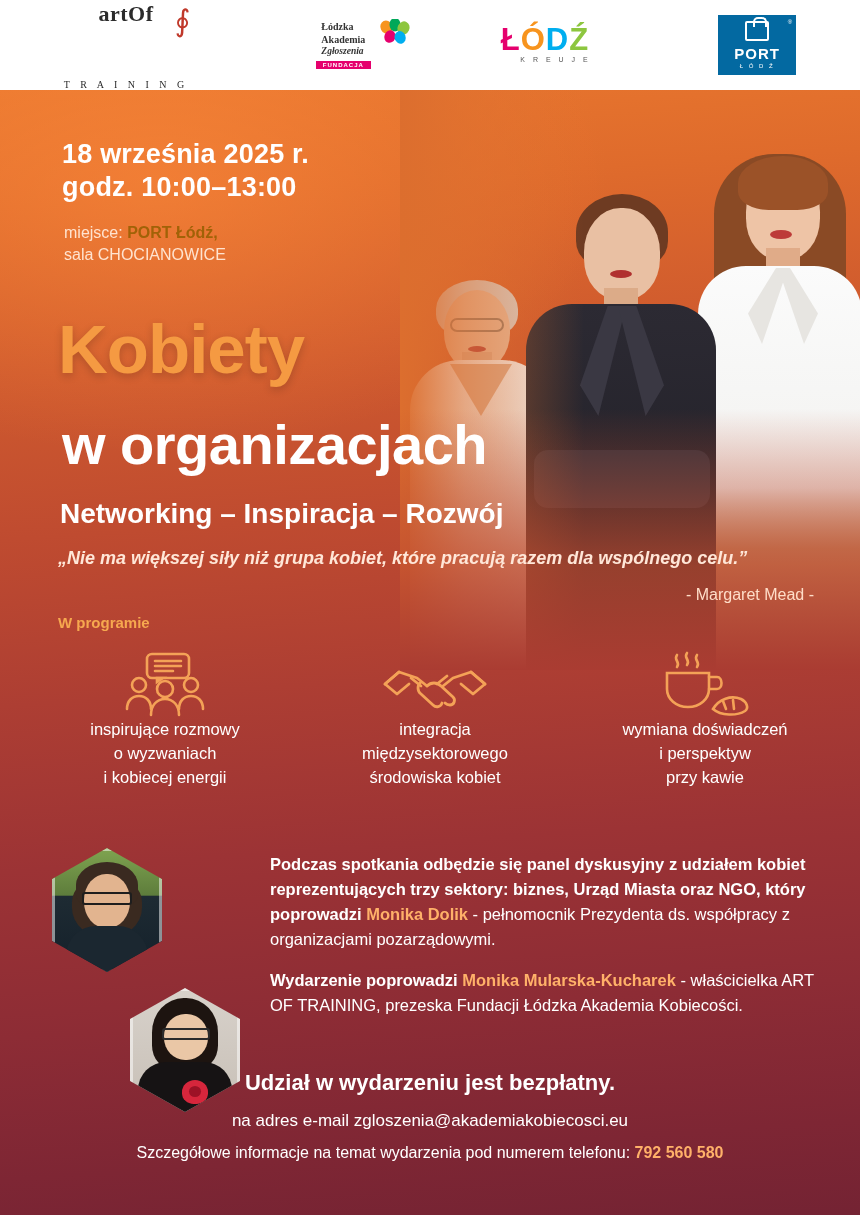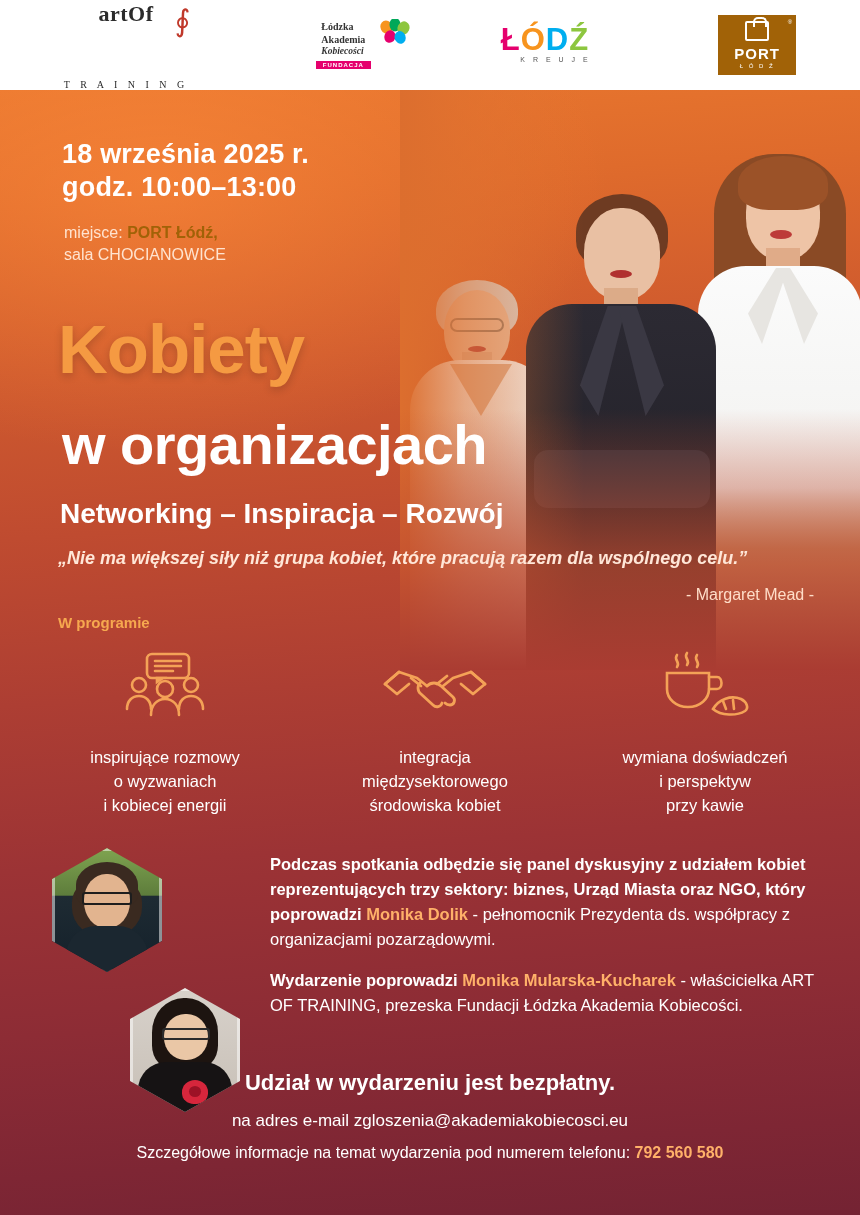--- a/index.html
+++ b/index.html
@@ -60,21 +60,21 @@
   .logo-lodz .word span {
     font-family:"Liberation Sans", sans-serif;
     font-size:31px; font-weight:bold; line-height:0.85;
   }
   .logo-lodz .sub {
     font-size:7px; letter-spacing:3px; color:#555; margin-top:3px; margin-left:22px;
   }
 
   
   .logo-port {
-    width:78px; height:60px; background:#a16207;
+    width:78px; height:60px; background:#0369a1;
     flex-direction:column; align-items:center; justify-content:center;
     position:relative; color:#fff;
   }
   .logo-port .bag {
     width:24px; height:20px; border:2.5px solid #fff; border-radius:2px;
     position:relative; margin-bottom:4px;
   }
   .logo-port .bag:before {
     content:""; position:absolute; left:6px; top:-6px;
     width:10px; height:8px; border:2.5px solid #fff; border-bottom:none;
@@ -212,21 +212,21 @@
   .prog-label {
     position:absolute; left:58px; top:614px; z-index:6;
     font-size:15px; font-weight:bold; color:#f6a84f;
   }
   .prog {
     position:absolute; left:40px; top:650px; width:790px; z-index:6;
     display:flex; justify-content:space-between;
   }
   .prog-item { width:250px; text-align:center; color:#fff; }
   .prog-ico { height:68px; display:flex; align-items:center; justify-content:center; }
-  .prog-txt { font-size:16.5px; line-height:1.45; margin-top:28px; }
+  .prog-txt { font-size:16.5px; line-height:1.45; margin-top:0; }
 
   
   .hexwrap { position:absolute; z-index:7; }
   .hex {
     width:110px; height:124px;
     clip-path:polygon(50% 0%,100% 25%,100% 75%,50% 100%,0% 75%,0% 25%);
     background:#f2a65a;
     position:relative;
     display:flex; align-items:flex-end; justify-content:center;
     overflow:hidden;
@@ -298,21 +298,21 @@
       <svg class="petals" viewBox="0 0 40 34">
         <ellipse cx="10" cy="9" rx="7" ry="8" fill="#f7941e" transform="rotate(-25 10 9)"></ellipse>
         <ellipse cx="20" cy="6" rx="6.5" ry="8" fill="#00a859"></ellipse>
         <ellipse cx="30" cy="10" rx="7" ry="8" fill="#8dc63f" transform="rotate(25 30 10)"></ellipse>
         <ellipse cx="14" cy="20" rx="6.5" ry="7.5" fill="#e5006d" transform="rotate(20 14 20)"></ellipse>
         <ellipse cx="26" cy="21" rx="6.5" ry="7.5" fill="#00aeef" transform="rotate(-20 26 21)"></ellipse>
       </svg>
       <div class="txt">
         <div>Łódzka</div>
         <div>Akademia</div>
-        <div class="it">Kobiecości</div>
+        <div class="it">Zgłoszenia</div>
       </div>
       <div class="fund">FUNDACJA</div>
     </div>
 
     <div class="logo logo-lodz">
       <div class="word">
         <span style="color:#e5006d">Ł</span>
           <span style="color:#f7941e">Ó</span>
           <span style="color:#00aeef">D</span>
           <span style="color:#8dc63f">Ź</span>

